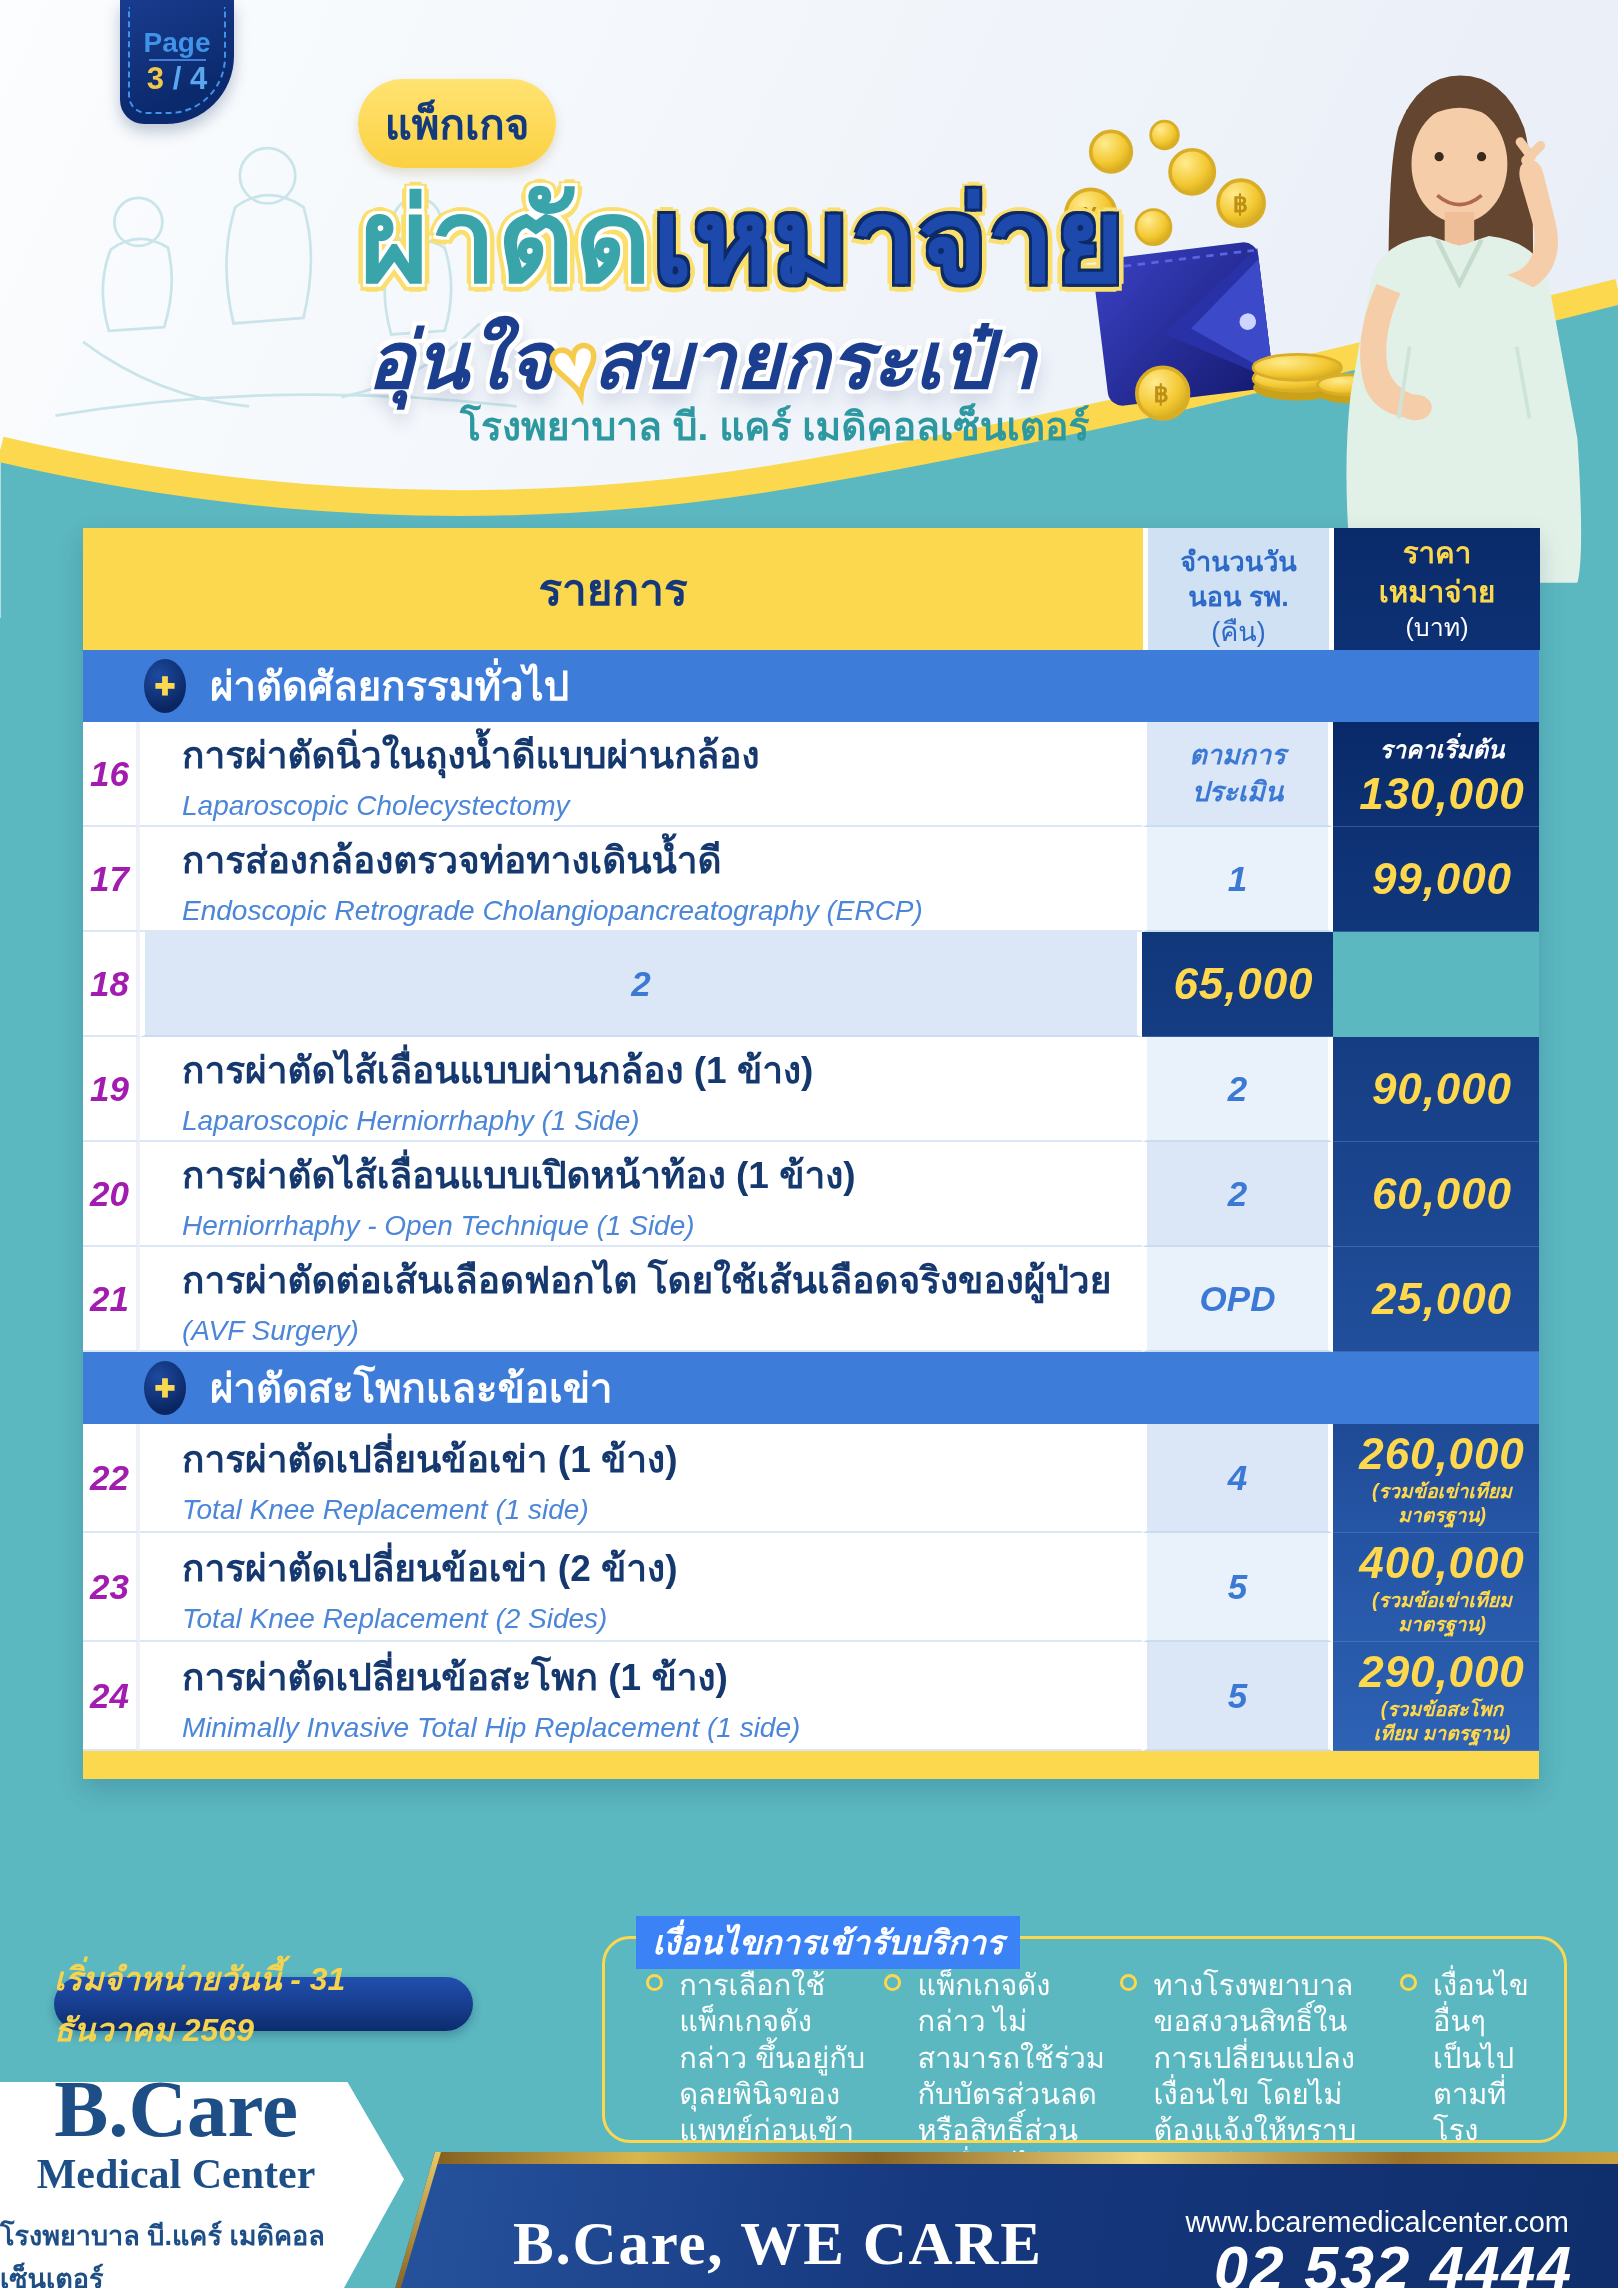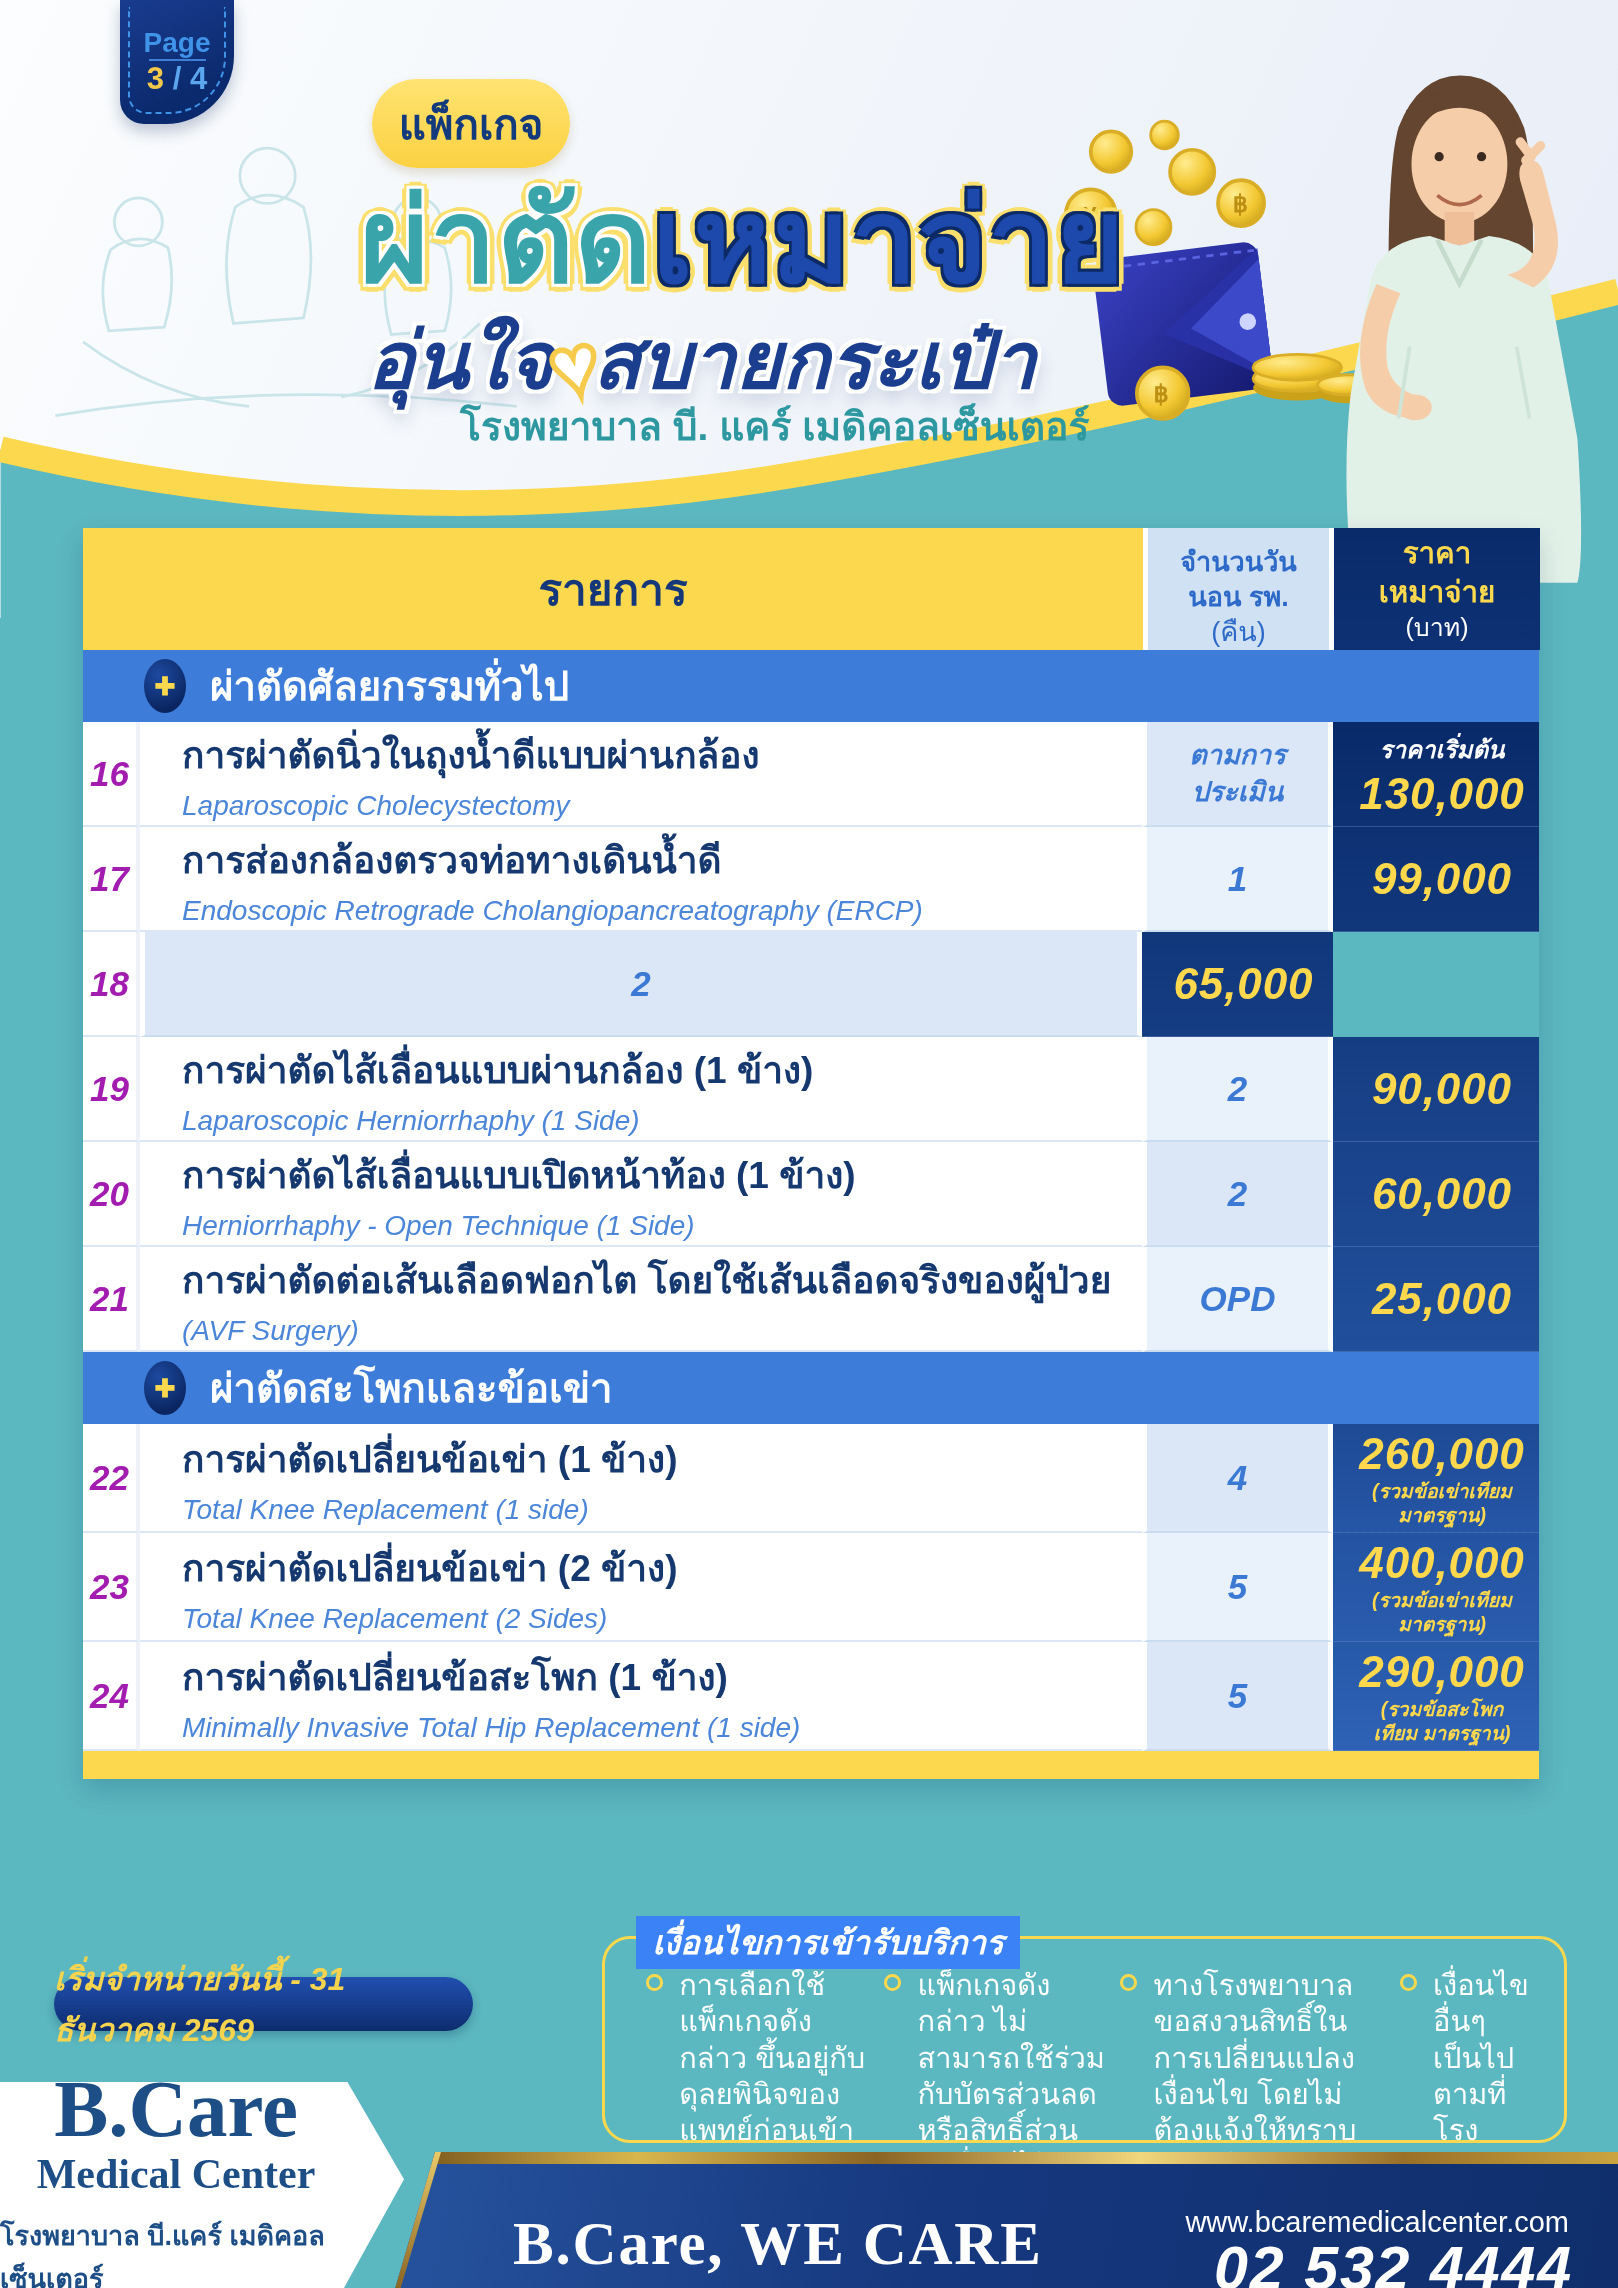--- a/index.html
+++ b/index.html
@@ -18,21 +18,21 @@
                 border-radius:0 0 68px 24px; box-shadow:0 7.4px 14.8px rgba(10,40,90,.25);
                 display:flex; flex-direction:column; align-items:center; justify-content:center; gap:0; }
   .page-badge::before { content:""; position:absolute; inset:6.5px 8.3px 10px 8.3px; border:2.8px dashed #3f93e8;
                 border-top:none; border-radius:0 0 57px 18.5px; }
   .badge-label { color:#3f93e8; font-size:28px; font-weight:bold; }
   .badge-line { width:57px; height:2.8px; background:#3f80d6; }
   .badge-num { font-size:31px; font-weight:bold; }
   .badge-num .n3 { color:#f2c84b; }
   .badge-num .n4 { color:#5aa7ef; }
 
-  .pkg-pill { position:absolute; left:372px; top:79px; width:198px; height:89px; z-index:3;
+  .pkg-pill { position:absolute; left:358px; top:79px; width:198px; height:89px; z-index:3;
               background:linear-gradient(#ffe372,#fbd141); border-radius:46px;
               display:flex; align-items:center; justify-content:center;
               font-size:42px; font-weight:bold; color:#123a7c; box-shadow:0 5.5px 11px rgba(120,90,0,.18); }
 
   .main-title { position:absolute; left:360px; top:146px; z-index:3; font-size:118px; font-weight:800;
                 letter-spacing:0.9px; white-space:nowrap; }
   .main-title .t-teal { color:#3aa4ab;
     text-shadow:-2.8px -2.8px 0 #fff,2.8px -2.8px 0 #fff,-2.8px 2.8px 0 #fff,2.8px 2.8px 0 #fff,
                 -7.4px 0 0 #fbdf6d,7.4px 0 0 #fbdf6d,0 -7.4px 0 #fbdf6d,0 8.3px 0 #fbdf6d,
                 -5.5px -5.5px 0 #fbdf6d,5.5px -5.5px 0 #fbdf6d,-5.5px 6.5px 0 #fbdf6d,5.5px 6.5px 0 #fbdf6d; }

